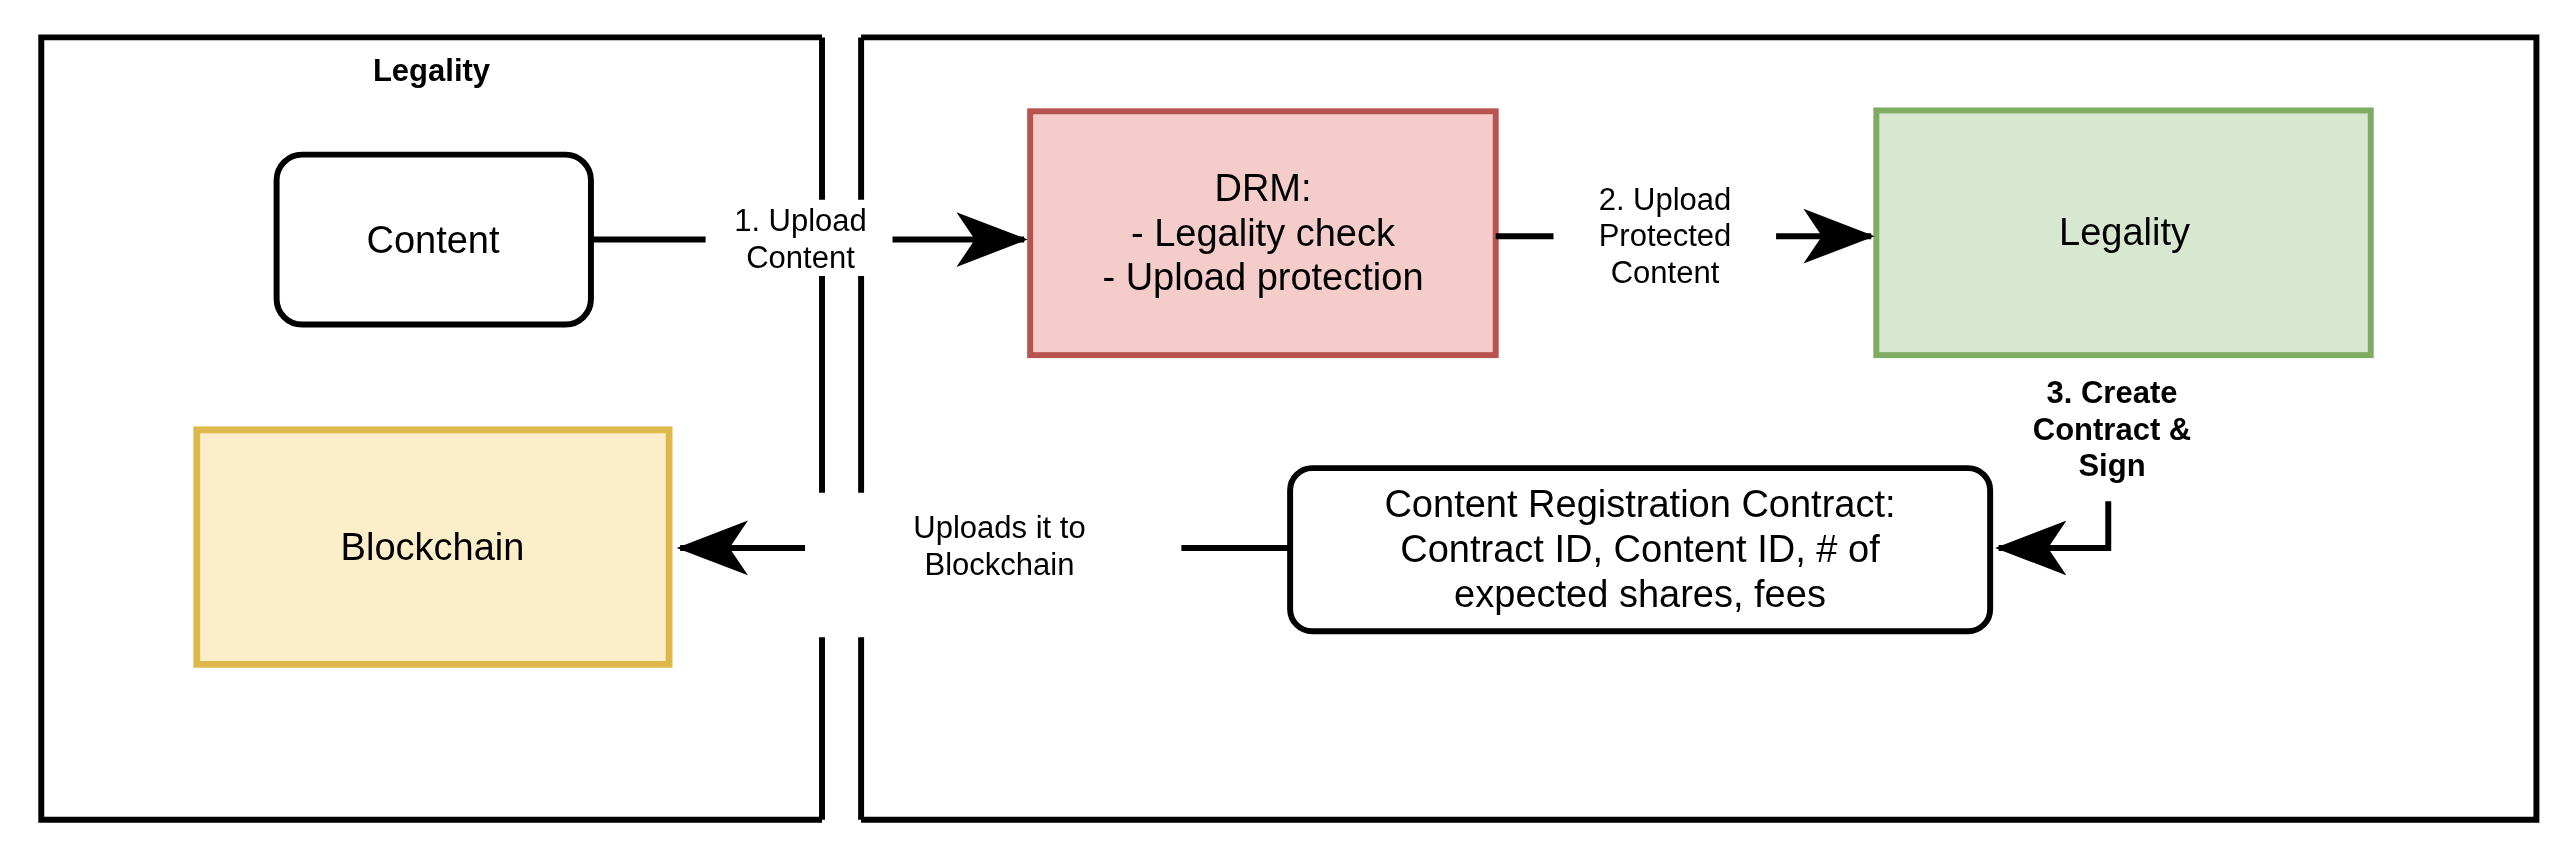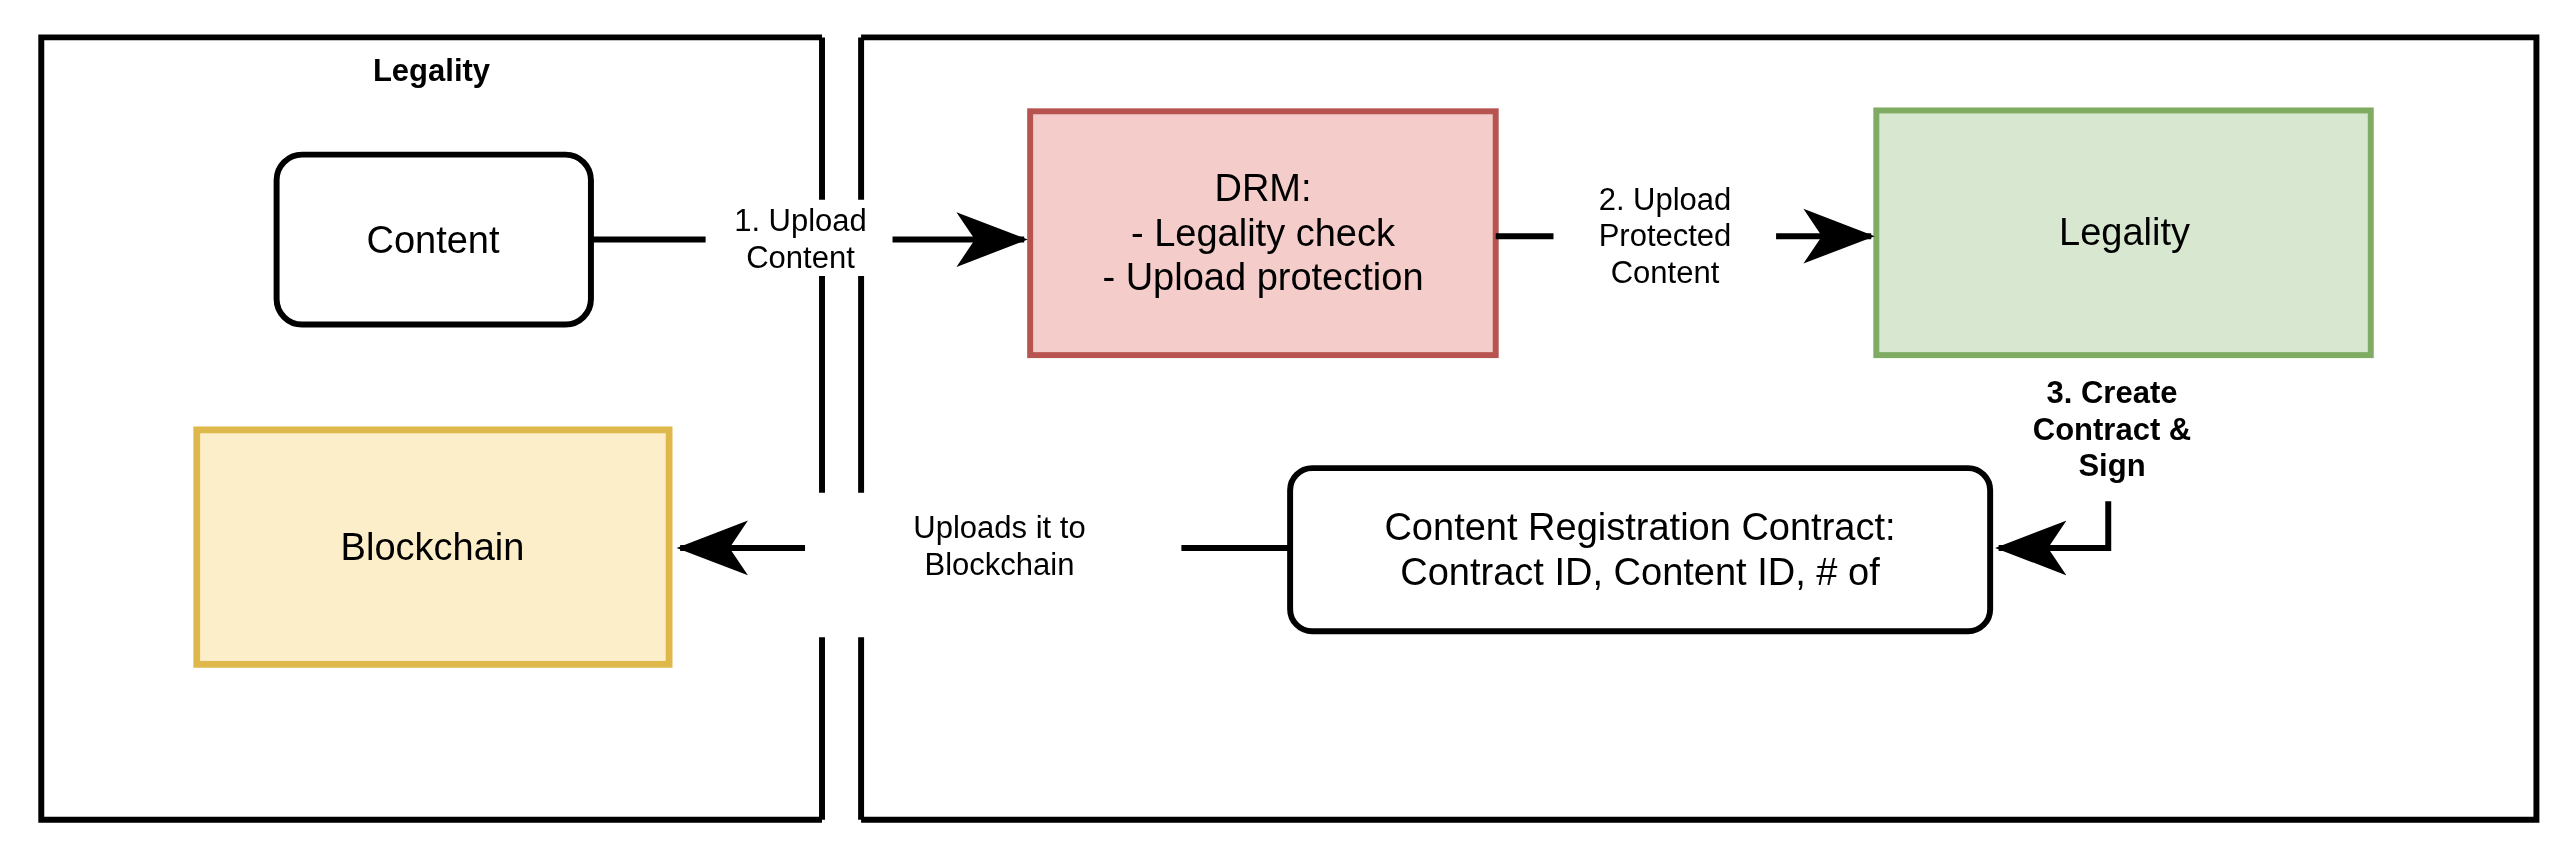--- a/index.html
+++ b/index.html
@@ -92,20 +92,21 @@
     <span>Legality</span>
   </div>
 
   <div class="boxtext node-text" style="left:196px; top:430px; width:473px; height:235px;">
     <span>Blockchain</span>
   </div>
 
   <div class="boxtext node-text" style="left:1290px; top:468px; width:700px; height:163px;">
     <span>Content Registration Contract:</span>
     <span class="ital">Contract ID, Content ID, # of</span>
+    <span class="ital">expected shares, fees</span>
   </div>
 
   <div class="boxtext edge-text" style="left:697px; top:173px; width:207px; height:134px;">
     <span>1. Upload</span>
     <span>Content</span>
   </div>
 
   <div class="boxtext edge-text" style="left:1547px; top:153px; width:236px; height:167px;">
     <span>2. Upload</span>
     <span>Protected</span>

